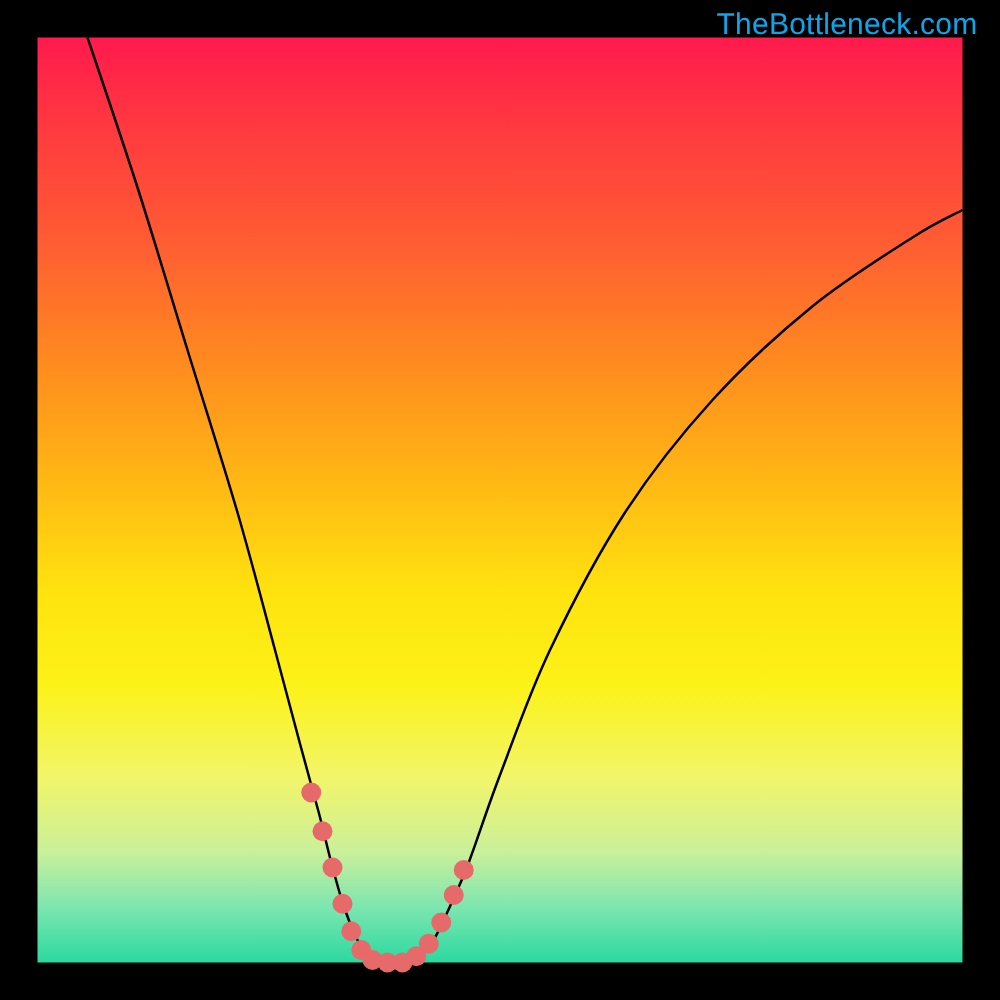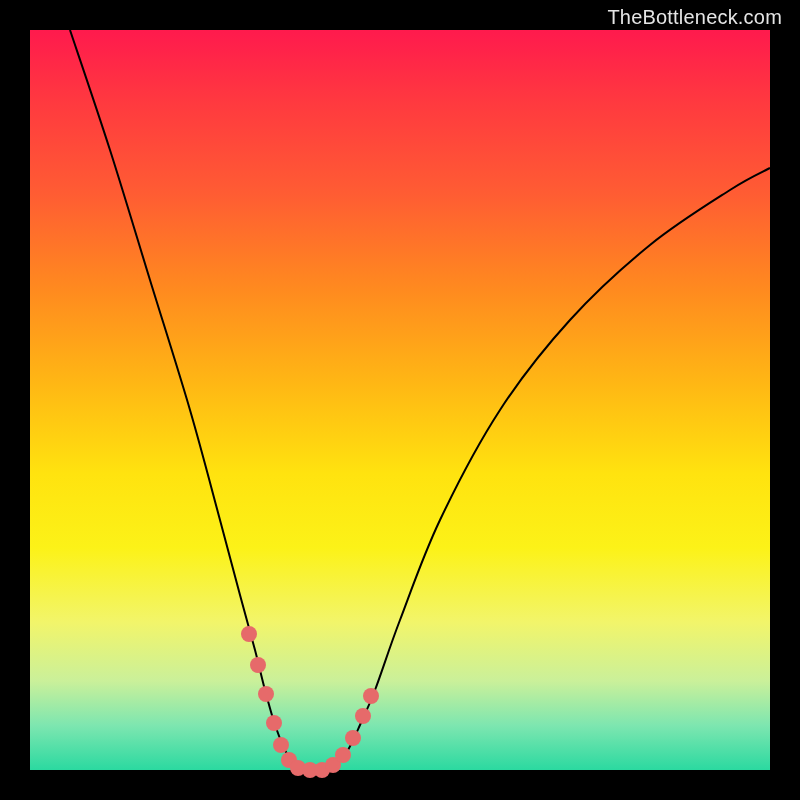--- a/index.html
+++ b/index.html
@@ -32,23 +32,23 @@
       #fcf218 70%,
       #f2f56a 80%,
       #caf09a 88%,
       #7de6b0 94%,
       #2bd9a0 100%);
   }
   .watermark {
     position: absolute;
     top: 6px;
     right: 18px;
-    font-size: 20px;
+    font-size: 24px;
     font-weight: 400;
-    color: #e5e5e5;
+    color: #0ea5e9;
     letter-spacing: 0.2px;
     text-align: right;
   }
   svg.curve {
     position: absolute;
     inset: 0;
     width: 100%;
     height: 100%;
     overflow: visible;
   }

